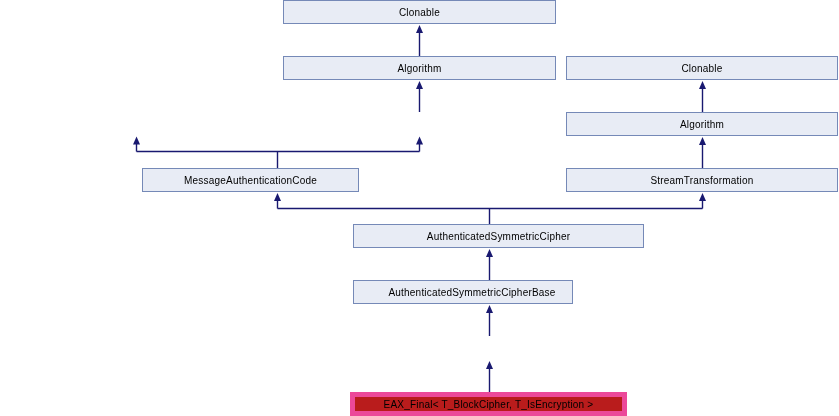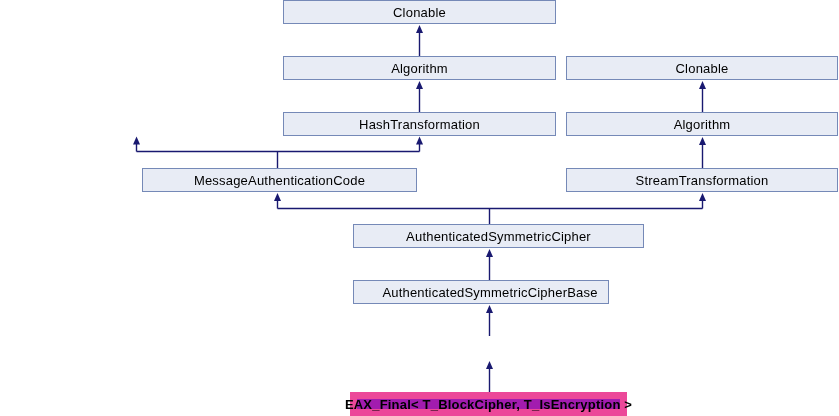--- a/index.html
+++ b/index.html
@@ -19,33 +19,32 @@
     left: 0; top: 0;
     width: 839px; height: 416px;
   }
   .node {
     position: absolute;
     box-sizing: border-box;
     height: 24px;
     background: #e8ecf5;
     border: 1px solid #7589b7;
     color: #000000;
-    font-size: 13px;
+    font-size: 10px;
     letter-spacing: 0.2px;
     display: flex;
     align-items: center;
     justify-content: center;
     white-space: nowrap;
     cursor: pointer;
   }
   .node.current {
-    background: #a21caf;
-    border: 7px solid #ec4899;
+    background: #b91c1c;
+    border: 5px solid #ec4899;
     cursor: default;
-    font-weight: bold;
   }
 </style>
 </head>
 <body>
 
 <div class="diagram">
 
   <svg class="edges" width="839" height="416" viewBox="0 0 839 416" fill="none" stroke="#191970" stroke-width="1.4">
 
     <g>
@@ -92,21 +91,20 @@
 
     <g>
       <path d="M489.5,392 L489.5,367"></path>
       <polygon fill="#191970" stroke="none" points="489.5,361 486,369 493,369"></polygon>
     </g>
   </svg>
 
   <div class="node" style="left:283px; top:0px;   width:273px;">Clonable</div>
   <div class="node" style="left:283px; top:56px;  width:273px;">Algorithm</div>
   <div class="node" style="left:566px; top:56px;  width:272px;">Clonable</div>
-  <div class="node" style="left:283px; top:112px; width:273px;">HashTransformation</div>
   <div class="node" style="left:566px; top:112px; width:272px;">Algorithm</div>
-  <div class="node" style="left:142px; top:168px; width:275px;">MessageAuthenticationCode</div>
+  <div class="node" style="left:142px; top:168px; width:217px;">MessageAuthenticationCode</div>
   <div class="node" style="left:566px; top:168px; width:272px;">StreamTransformation</div>
   <div class="node" style="left:353px; top:224px; width:291px;">AuthenticatedSymmetricCipher</div>
-  <div class="node" style="left:353px; top:280px; width:256px;padding-left:18px;">AuthenticatedSymmetricCipherBase</div>
+  <div class="node" style="left:353px; top:280px; width:220px;padding-left:18px;">AuthenticatedSymmetricCipherBase</div>
   <div class="node current" style="left:350px; top:392px; width:277px;">EAX_Final&lt; T_BlockCipher, T_IsEncryption &gt;</div>
 
 </div>
 
 </body></html>

